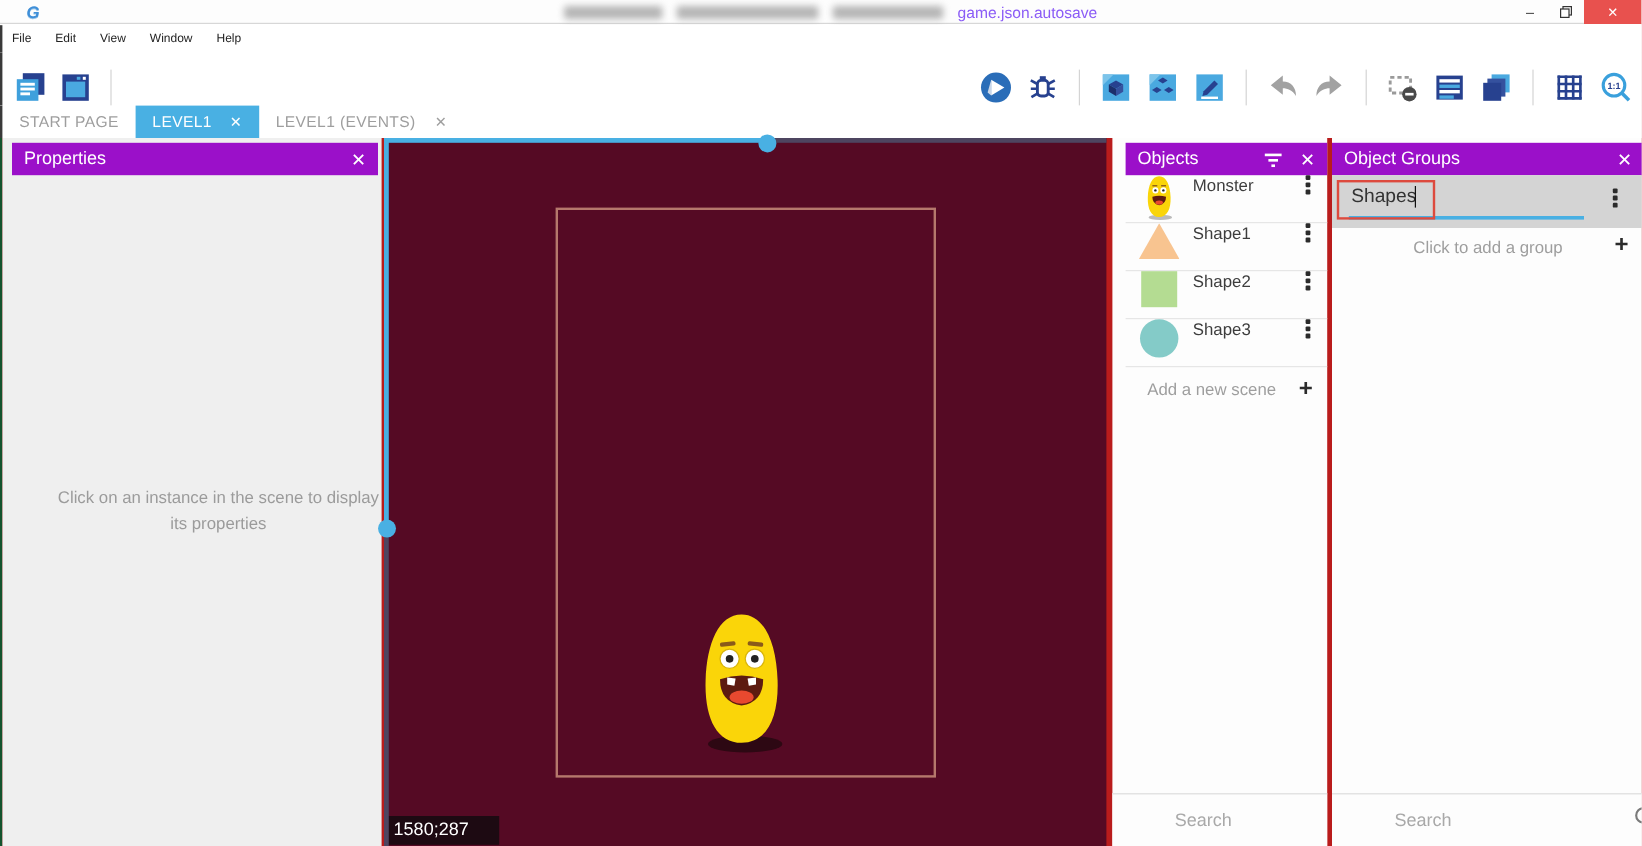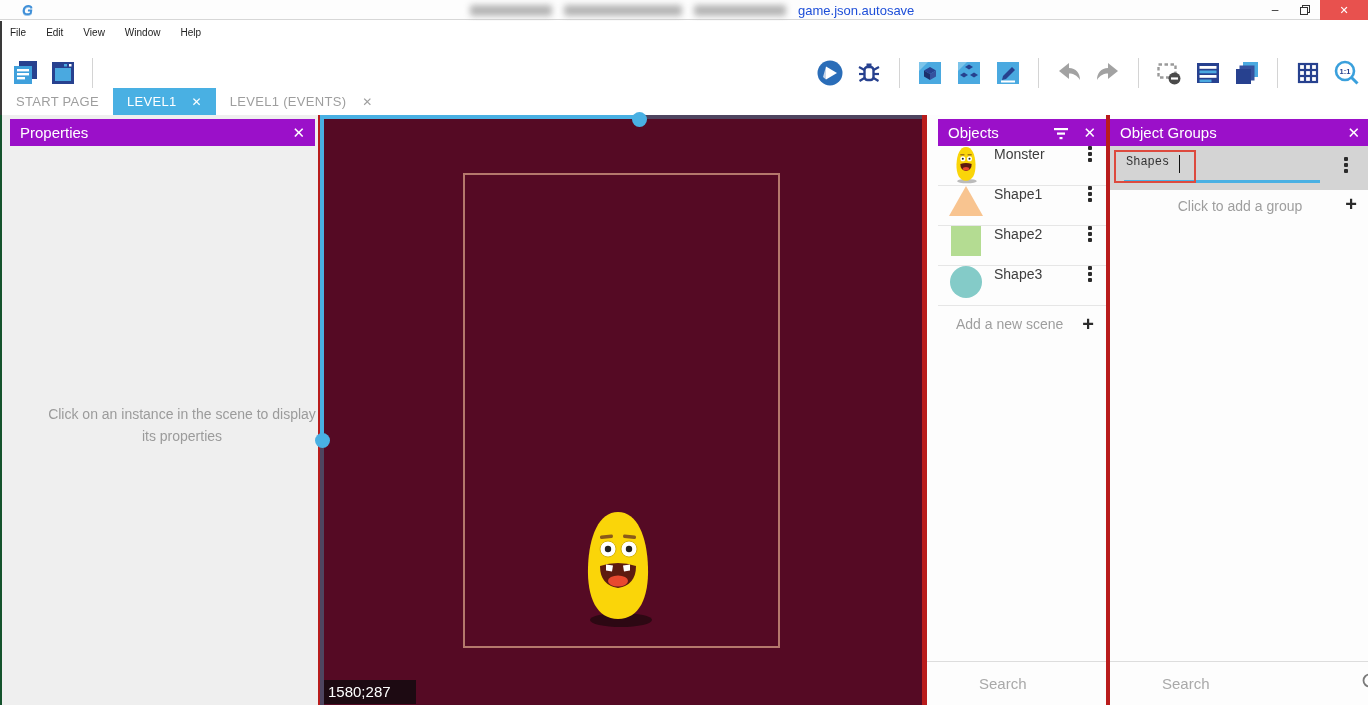--- a/index.html
+++ b/index.html
@@ -7,21 +7,21 @@
     font-family:"Liberation Sans", sans-serif; }
   .app { position:relative; width:1368px; height:705px; background:#fff; }
 
   
   .titlebar { position:absolute; left:0; top:0; width:100%; height:20px;
     background:#fdfdfd; border-bottom:1px solid #d7d7d7; display:flex; align-items:center; }
   .tb-logo { margin-left:22px; font-weight:bold; font-style:italic; color:#3f8fd8;
     font-size:14px; line-height:1; text-shadow:0 1px 0 #9cc6e8; }
   .tb-title-zone { position:absolute; left:470px; top:3px; display:flex; align-items:center; gap:12px; }
   .blurseg { height:11px; background:#8f8f8f; border-radius:2px; filter:blur(3px); opacity:.65; }
-  .tb-title-text { font-size:13px; color:#1d4ed8; }
+  .tb-title-text { font-size:13px; color:#8b5cf6; }
   .tb-controls { position:absolute; right:0; top:0; height:20px; display:flex; }
   .tb-btn { width:30px; height:20px; display:flex; align-items:center; justify-content:center;
     font-size:12px; color:#333; cursor:default; }
   .tb-btn.close { width:48px; background:#e8514e; color:#fff; font-size:11px; }
 
   
   .menubar { position:absolute; left:0; top:21px; width:100%; height:23px; background:#fff;
     display:flex; align-items:center; border-left:2px solid #3a3a3a; }
   .menu-item { padding:0 10px; font-size:10px; color:#222; }
   .menu-item:first-child { padding-left:8px; }
@@ -96,21 +96,21 @@
   .search-input { flex:1; border:none; outline:none; background:transparent; font-size:15px;
     color:#333; padding-left:16px; font-family:"Liberation Sans",sans-serif;margin-left:36px; }
   .search-input::placeholder { color:#a9a9a9; }
   .search-ico { margin-right:14px; }
 
   
   .groups { position:absolute; left:1108px; top:0; width:260px; height:590px; background:#fdfdfd; }
   .groups .panel-header { margin-top:4px; }
   .group-edit-row { position:relative; height:44px; background:#d4d4d4; display:flex; align-items:center; }
   .group-input { position:absolute; left:16px; top:9px; width:190px; border:none; outline:none;
-    background:transparent; font-size:12px; color:#333; font-family:Liberation Mono, monospace; }
+    background:transparent; font-size:16px; color:#333; font-family:Liberation Sans, sans-serif; }
   .group-underline { position:absolute; left:14px; bottom:7px; width:196px; height:3px; background:#49b0e3; }
   .caret { position:absolute; left:69px; top:9px; width:1px; height:18px; background:#111; }
   .highlight-box { position:absolute; left:4px; top:4px; width:82px; height:33px;
     border:2px solid #dd4a3e; }
   .group-edit-row .kebab { position:absolute; right:8px; top:11px; }
   .group-add-row { position:relative; height:32px; display:flex; align-items:center; justify-content:center;
     font-size:14px; color:#9e9e9e; }
   .group-add-row .add-plus { position:absolute; right:13px; top:4px; margin-left:0; }
 </style>
 </head>

